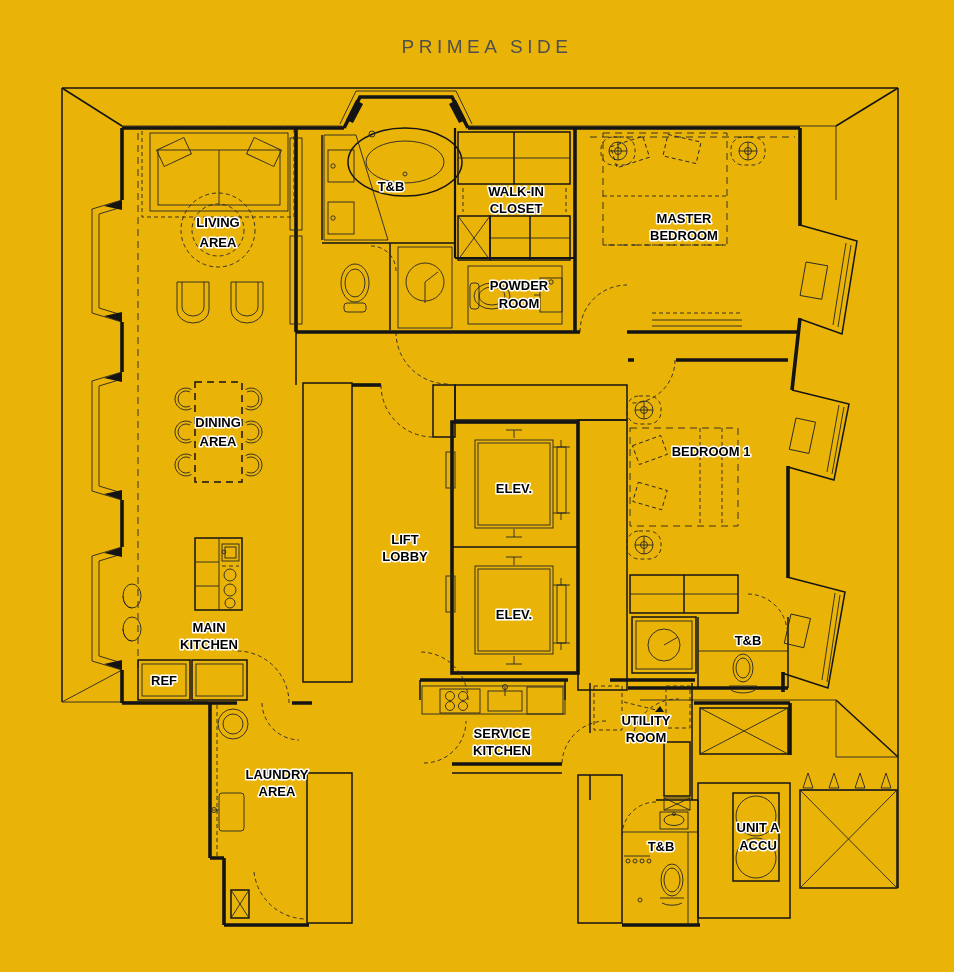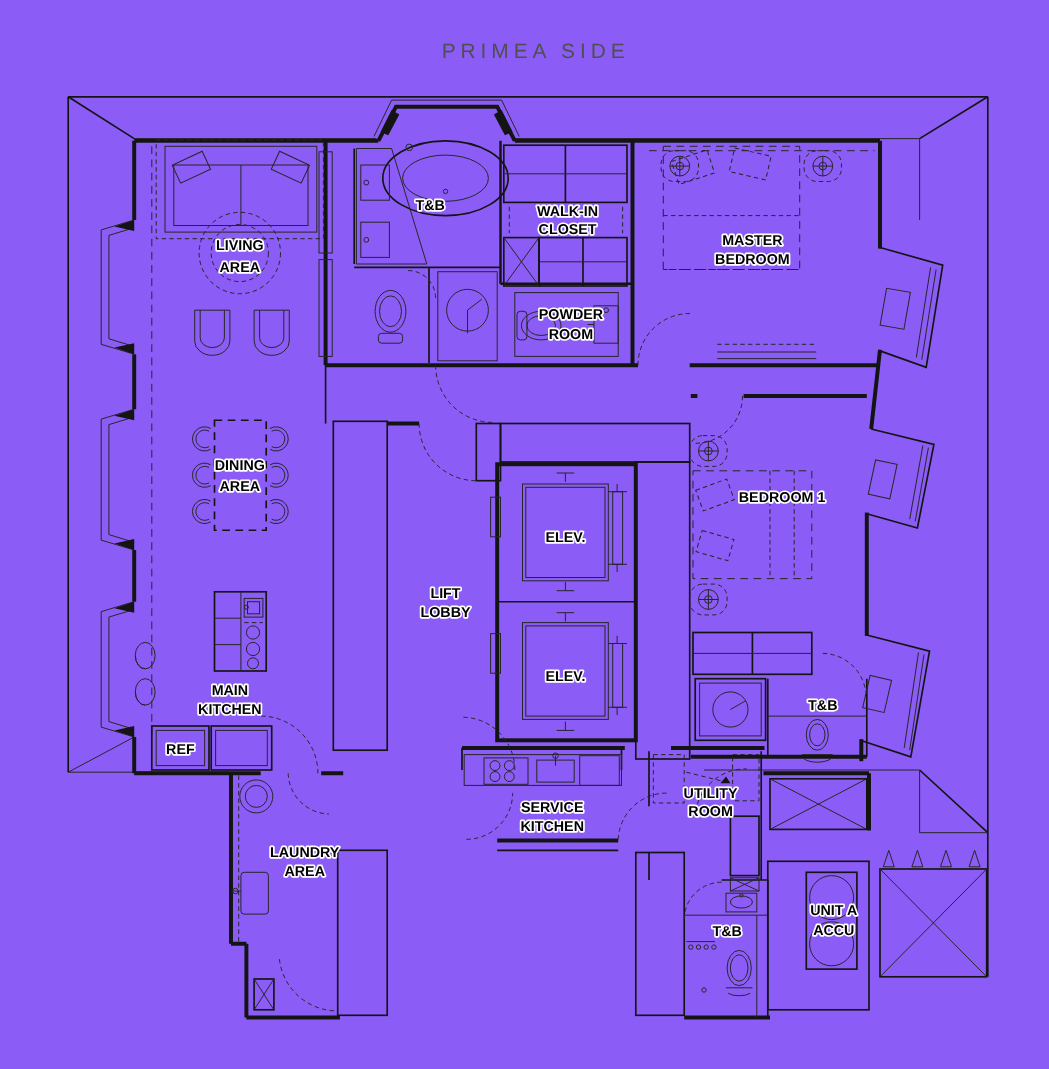--- a/index.html
+++ b/index.html
@@ -1,16 +1,16 @@
 <!DOCTYPE html>
 <html><head>
 <meta charset="utf-8">
 <style>
   html,body{margin:0;padding:0;background:#fff;}
-  .stage{position:relative;width:954px;height:972px;background:#8b5cf6;overflow:hidden;
+  .stage{position:relative;width:954px;height:972px;background:#eab308;overflow:hidden;
          font-family:"Liberation Sans",sans-serif;}
   svg{position:absolute;left:0;top:0;}
   .w4{stroke:#141414;stroke-width:3.6;fill:none;stroke-linecap:butt;}
   .w3{stroke:#141414;stroke-width:2.2;fill:none;}
   .w2{stroke:#141414;stroke-width:1.5;fill:none;}
   .w1{stroke:#262626;stroke-width:0.9;fill:none;}
   .dsh{stroke-dasharray:7 5;}
   .dsh2{stroke-dasharray:4 3;}
   .blk{fill:#141414;stroke:none;}
   .lbl{font:bold 13px "Liberation Sans",sans-serif;fill:#000;text-anchor:middle;

